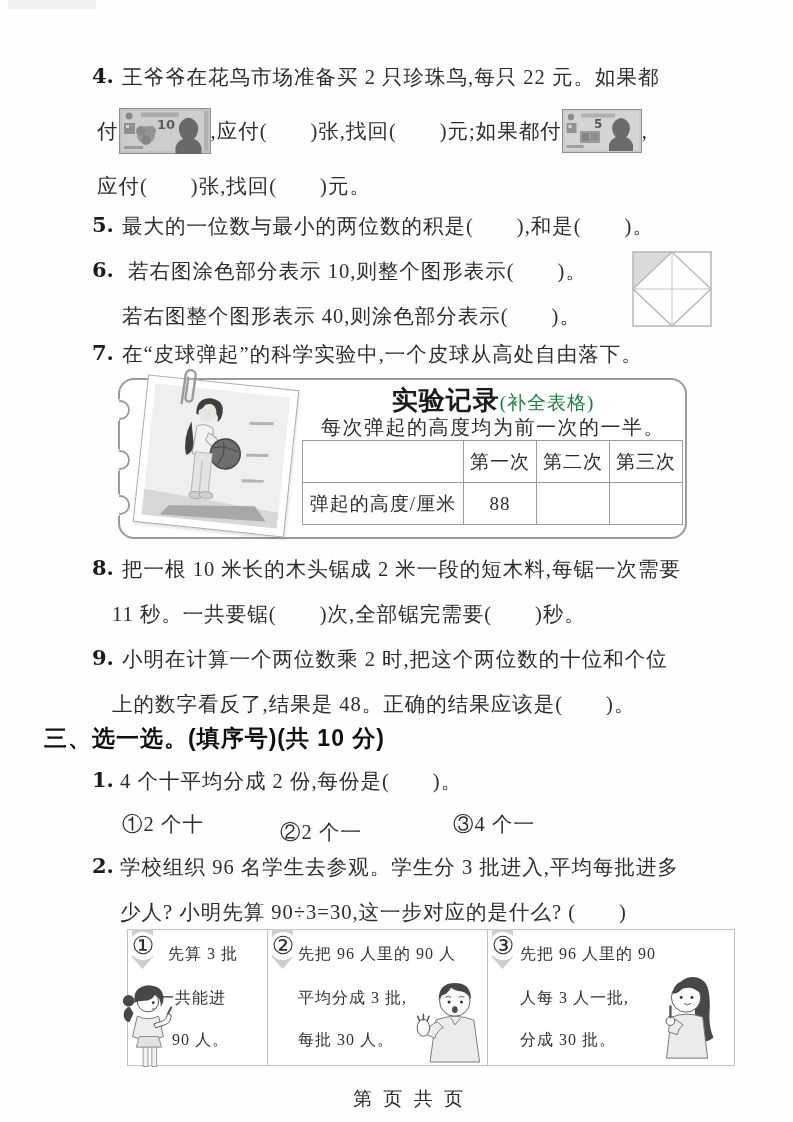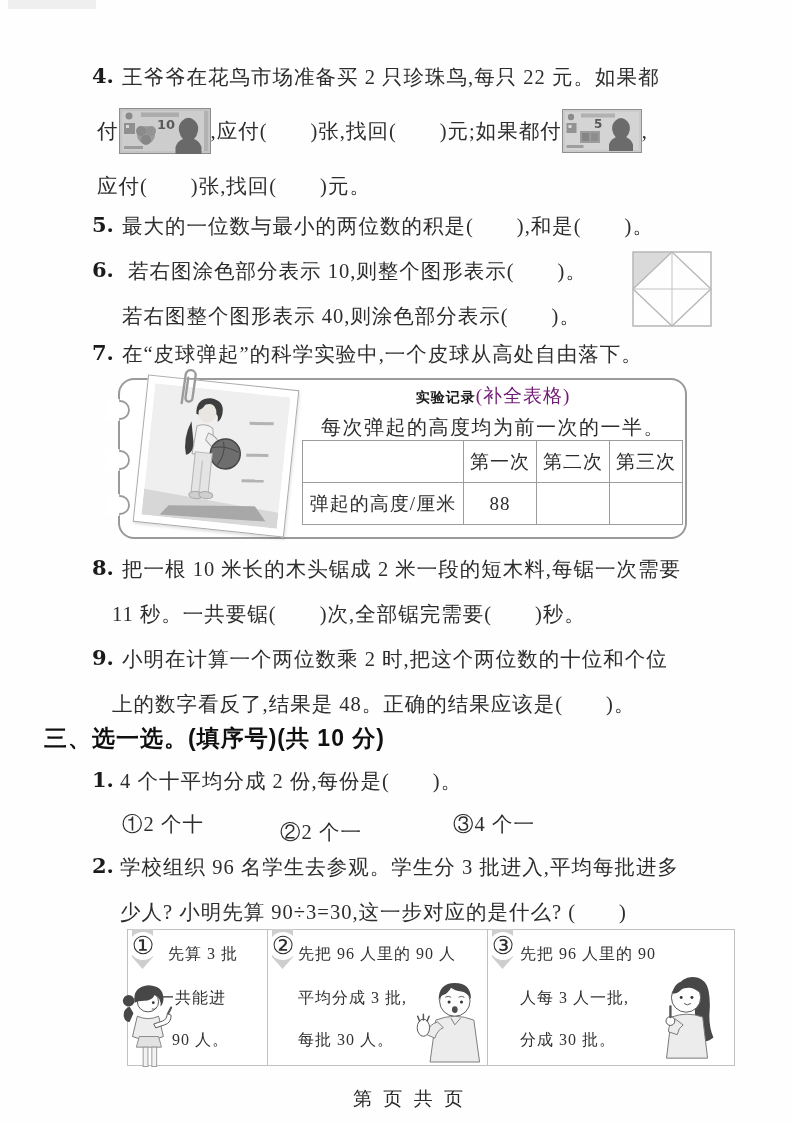--- a/index.html
+++ b/index.html
@@ -9,22 +9,22 @@
   .n{position:absolute;font-family:"DejaVu Serif",serif;font-weight:bold;font-size:21px;color:#1b1b1b;white-space:nowrap;}
   .t{position:absolute;font-size:20.5px;color:#2d2d2d;white-space:nowrap;letter-spacing:1px;}
   .h3{position:absolute;font-family:"Liberation Sans",sans-serif;font-weight:bold;font-size:23px;color:#101010;white-space:nowrap;letter-spacing:1px;}
   .payline{position:absolute;display:flex;align-items:center;height:60px;}
   .payline .t2{font-size:20.5px;color:#2d2d2d;white-space:nowrap;letter-spacing:1px;}
   
   .panel-svg{position:absolute;left:106px;top:377px;}
   .photo{position:absolute;left:140px;top:382px;width:152px;height:148px;background:#ffffff;border:1px solid #ababab;box-shadow:1px 2px 3px rgba(0,0,0,0.12);transform:rotate(6deg);padding:7px;box-sizing:border-box;}
   .clip{position:absolute;left:176px;top:366px;}
   .exp-title{position:absolute;left:300px;top:383px;width:386px;text-align:center;white-space:nowrap;}
-  .exp-title .b{font-family:"Liberation Sans",sans-serif;font-weight:bold;font-size:14px;color:#1a1a1a;letter-spacing:1px;}
-  .exp-title .s{font-size:19px;color:#701a75;letter-spacing:1px;}
+  .exp-title .b{font-family:"Liberation Sans",sans-serif;font-weight:bold;font-size:26px;color:#1a1a1a;letter-spacing:1px;}
+  .exp-title .s{font-size:19px;color:#15803d;letter-spacing:1px;}
   .exp-sub{position:absolute;left:300px;top:414px;width:386px;text-align:center;font-size:20px;color:#2d2d2d;letter-spacing:1.5px;white-space:nowrap;}
   table.exp{position:absolute;left:302px;top:440px;border-collapse:collapse;table-layout:fixed;}
   table.exp td{border:1px solid #9c9c9c;height:41px;text-align:center;font-size:19px;color:#2d2d2d;padding:0;letter-spacing:1px;}
   td.wmcell{position:relative;}
   
   .boxes{position:absolute;left:127px;top:929px;display:flex;}
   .cbox{position:relative;border:1px solid #c2c2c2;height:137px;box-sizing:border-box;background:#fff;}
   .cbox + .cbox{margin-left:-1px;}
   .tag{position:absolute;left:4px;top:-1px;width:21px;height:40px;background:#cecece;
        clip-path:polygon(0 0,100% 0,100% 70%,50% 100%,0 70%);}

